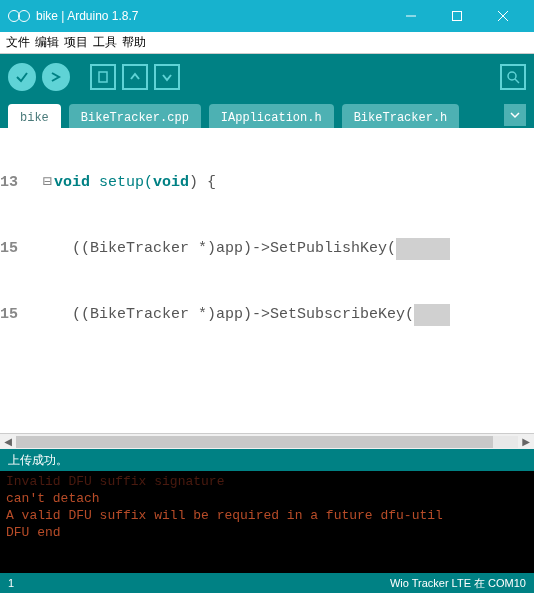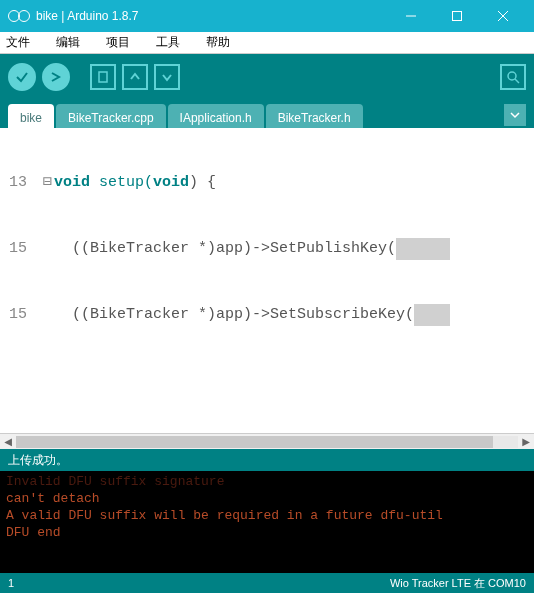--- a/index.html
+++ b/index.html
@@ -4,36 +4,36 @@
 <style>
 * { margin: 0; padding: 0; box-sizing: border-box; }
 body { font-family: "Microsoft YaHei", Arial, sans-serif; font-size: 12px; background: #fff; width: 534px; height: 593px; overflow: hidden; display: flex; flex-direction: column; }
 .titlebar { background: #17b2ce; color: #fff; height: 30px; display: flex; align-items: center; padding: 16px 8px; }
 .titlebar .arduino-logo { width: 22px; height: 14px; position: relative; margin-right: 6px; display: flex; align-items: center; justify-content: center; }
 .titlebar .arduino-logo::before, .titlebar .arduino-logo::after { content: ""; width: 10px; height: 10px; border: 1.5px solid #fff; border-radius: 50%; position: absolute; }
 .titlebar .arduino-logo::before { left: 0; }
 .titlebar .arduino-logo::after { right: 0; }
 .titlebar .title { flex: 1; font-size: 12px; }
 .titlebar .winbtn { width: 46px; height: 30px; display: flex; align-items: center; justify-content: center; color: #fff; font-size: 14px; }
-.menubar { background: #fff; border-bottom: 1px solid #ccc; height: 22px; display: flex; align-items: center; padding: 0 6px; gap: 26px; font-size: 12px; color: #000; }
+.menubar { background: #fff; border-bottom: 1px solid #ccc; height: 22px; display: flex; align-items: center; padding: 0 6px; gap: 5px; font-size: 12px; color: #000; }
 .menubar span { cursor: default; }
 .toolbar { background: #008184; height: 46px; display: flex; align-items: center; padding: 0 8px; gap: 6px; }
 .toolbar .tbtn { width: 28px; height: 28px; border-radius: 50%; background: #008184; border: 2px solid #5fd3d6; display: flex; align-items: center; justify-content: center; color: #5fd3d6; }
 .toolbar .tbtn.solid { background: #5fd3d6; color: #008184; border-color: #5fd3d6; }
 .toolbar .tbtn-sq { width: 26px; height: 26px; background: #008184; border: 2px solid #5fd3d6; display: flex; align-items: center; justify-content: center; color: #5fd3d6; }
 .toolbar .spacer { flex: 1; }
-.tabbar { background: #008184; height: 28px; display: flex; align-items: flex-end; padding: 0 8px; gap: 2px; }
+.tabbar { background: #008184; height: 28px; display: flex; align-items: flex-end; padding: 0 8px; gap: 8px; font-family: Liberation Mono, monospace; }
 .tabbar .tab { height: 24px; padding: 4px 12px 0 12px; background: #4db1b3; color: #fff; font-size: 12px; border-radius: 4px 4px 0 0; display: flex; align-items: center; }
 .tabbar .tab.active { background: #fff; color: #4a7a7a; }
 .tabbar .tabspacer { flex: 1; }
 .tabbar .tabmenu { width: 22px; height: 22px; background: #4db1b3; color: #fff; display: flex; align-items: center; justify-content: center; margin-bottom: 2px; }
 .editor { flex: 1; background: #fff; overflow: hidden; position: relative; display: flex; flex-direction: column; }
 .code-area { flex: 1; overflow: auto; font-family: Consolas, "Courier New", monospace; font-size: 15px; line-height: 22px; white-space: pre; }
 .code-line { display: flex; }
-.gutter { width: 40px; text-align: center; padding-right: 4px; color: #888; background: #fff; flex-shrink: 0; user-select: none; }
+.gutter { width: 40px; text-align: left; padding-right: 4px; color: #888; background: #fff; flex-shrink: 0; user-select: none; font-weight: bold; }
 .fold { width: 14px; flex-shrink: 0; color: #888; text-align: center; }
 .codetxt { flex: 1; }
 .kw { color: #008184; font-weight: bold; }
 .fn2 { color: #008184; font-family: Liberation Mono, monospace; }
 .sym { color: #555; }
 .redact { background: #d0d0d0; color: #d0d0d0; display: inline-block; }
 .hscroll { height: 16px; background: #f0f0f0; border-top: 1px solid #ccc; display: flex; align-items: center; }
 .hscroll .arrow { width: 16px; text-align: center; color: #666; font-size: 10px; }
 .hscroll .track { flex: 1; height: 12px; background: #e8e8e8; position: relative; }
 .hscroll .thumb { position: absolute; left: 0; width: 95%; height: 100%; background: #c8c8c8; }

